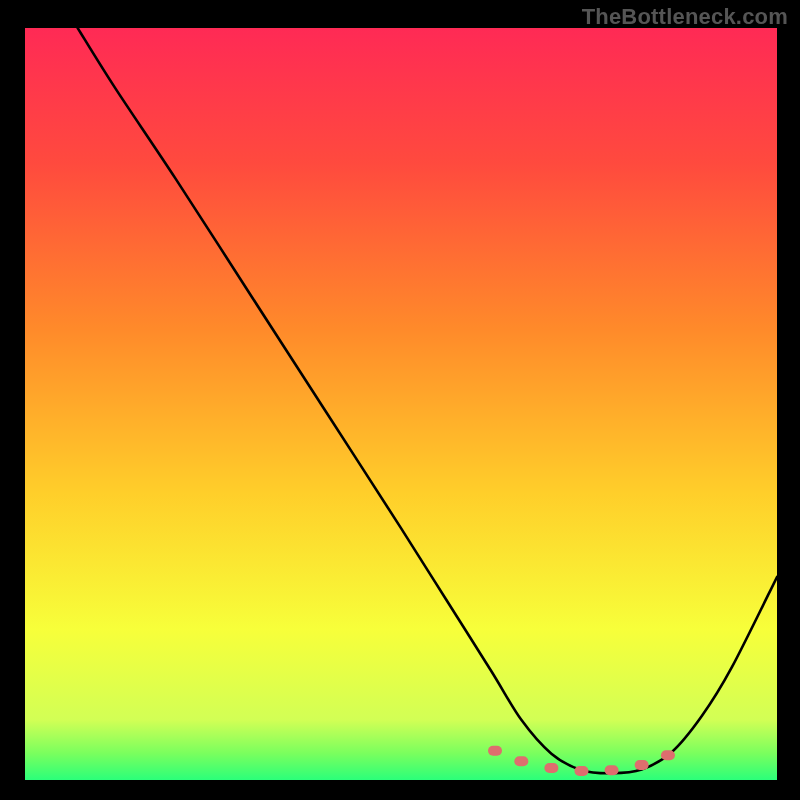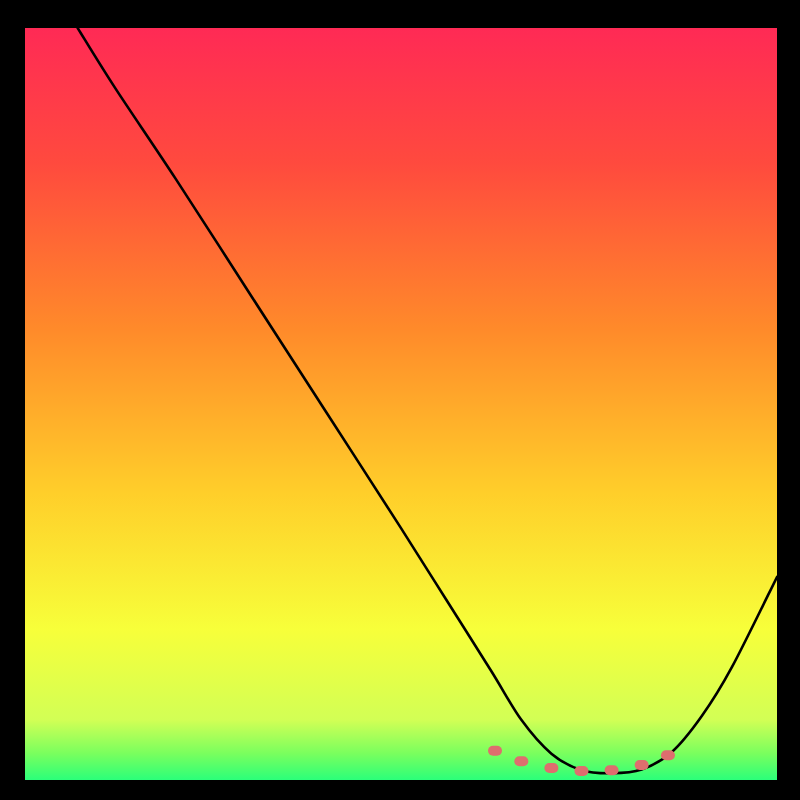--- a/index.html
+++ b/index.html
@@ -38,20 +38,21 @@
   svg {
     display: block;
     width: 752px;
     height: 752px;
   }
 </style>
 </head>
 <body>
 
 <div class="stage">
+  <div class="watermark">TheBottleneck.com</div>
 
   <div class="plot-wrap">
     <svg id="chart-svg" viewBox="0 0 752 752" preserveAspectRatio="none">
       <defs>
         <linearGradient id="bg-grad" x1="0" y1="0" x2="0" y2="1">
             <stop offset="0.00%" stop-color="#ff2a55"></stop>
             <stop offset="18.00%" stop-color="#ff4a3e"></stop>
             <stop offset="40.00%" stop-color="#ff8a2a"></stop>
             <stop offset="62.00%" stop-color="#ffcf2a"></stop>
             <stop offset="80.00%" stop-color="#f7ff3a"></stop>

